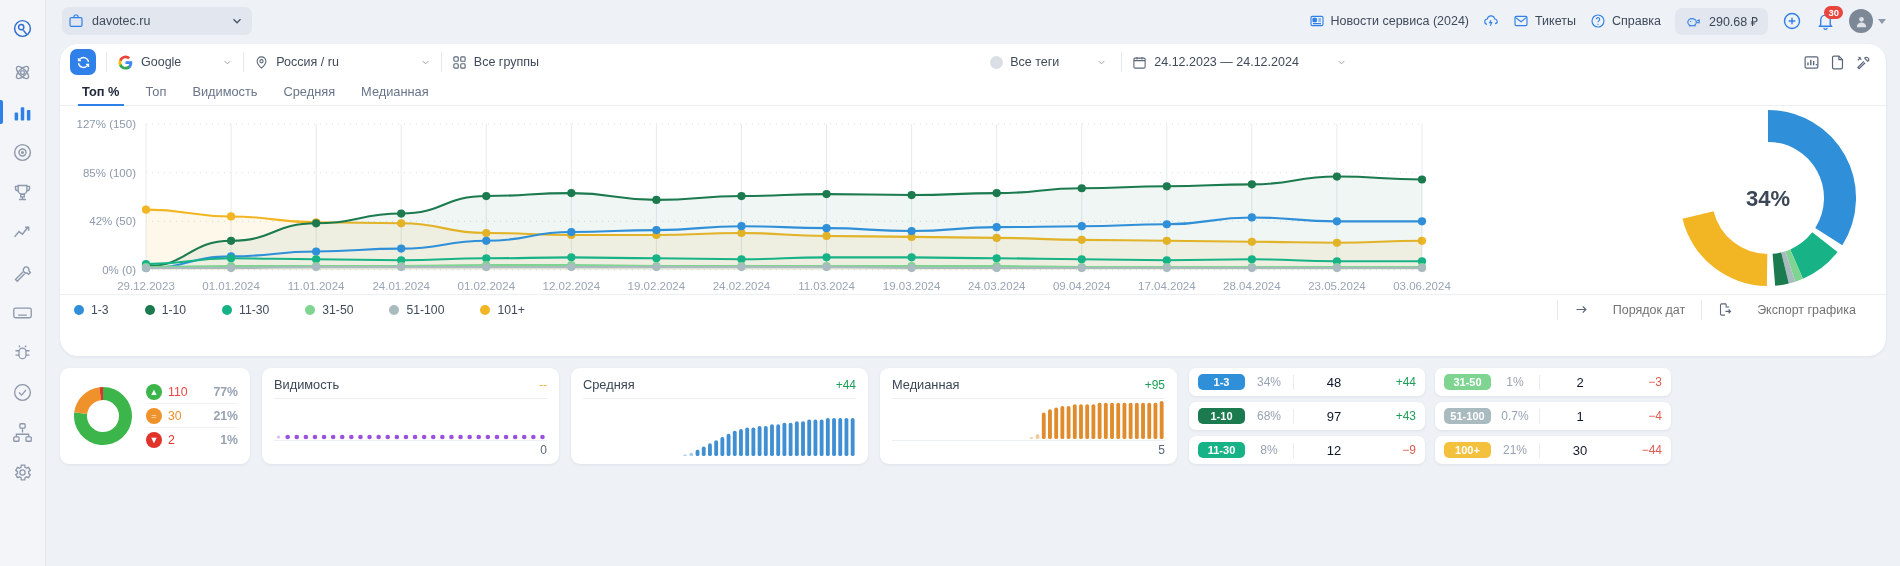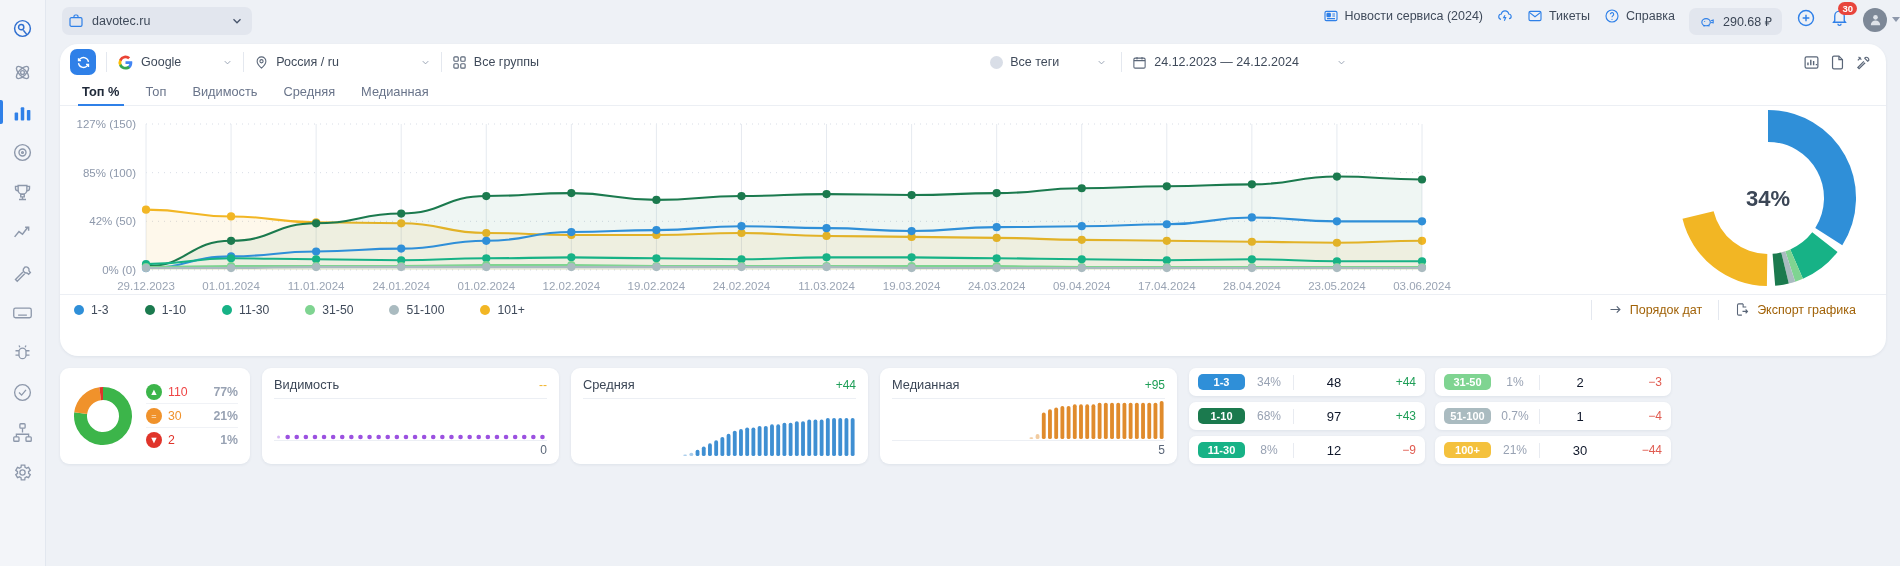--- a/index.html
+++ b/index.html
@@ -33,21 +33,21 @@
   #header {
     position: absolute; left: 46px; top: 0; width: 1854px; height: 42px;
     background: #eef1f6; display: flex; align-items: center;
   }
   #site-picker {
     display: flex; align-items: center; gap: 8px;
     background: #e2e6ee; border-radius: 7px; height: 28px;
     margin-left: 16px; padding: 0 8px 0 6px; cursor: pointer; min-width: 190px;
   }
   #site-picker .sitename { font-size: 12.5px; color: #3f4a5a; flex: 1; }
-  .hdr-right { margin-left: auto; display: flex; align-items: flex-start; gap: 14px; }
+  .hdr-right { margin-left: auto; display: flex; align-items: center; gap: 14px; padding-right: 14px; }
   .hdr-link { display: flex; align-items: center; gap: 6px; font-size: 12.5px; color: #3f4a5a; cursor: pointer; white-space: nowrap; }
   .hdr-link svg { width: 16px; height: 16px; color: #2f80e8; }
   #balance {
     display: flex; align-items: center; gap: 7px; background: #e2e6ee;
     height: 27px; border-radius: 7px; padding: 0 10px; font-size: 12.5px; cursor: pointer;
   }
   #bell-wrap { position: relative; cursor: pointer; }
   #bell-badge {
     position: absolute; top: -6px; right: -8px; background: #e8453c; color: #fff;
     font-size: 9.5px; border-radius: 8px; padding: 1px 4px; line-height: 1.2; font-weight: bold;
@@ -87,21 +87,21 @@
   #donut { position: absolute; right: 18px; top: 0px; width: 200px; height: 196px; }
 
   
   #legendrow {
     position: absolute; bottom: 0; left: 0; right: 0; height: 30px;
     display: flex; align-items: center; padding: 0 14px; border-top: 1px solid #eceff4;
   }
   .lgd { display: flex; align-items: center; gap: 7px; margin-right: 36px; font-size: 12.2px; color: #3f4a5a; cursor: pointer; }
   .lgd i { width: 10px; height: 10px; border-radius: 50%; display: block; }
   .lgdspacer { flex: 1; }
-  .lgdbtn { display: flex; align-items: center; gap: 7px; font-size: 12.5px; color: #a16207; cursor: pointer; padding: 0 16px; }
+  .lgdbtn { display: flex; align-items: center; gap: 24px; font-size: 12.5px; color: #737373; cursor: pointer; padding: 0 16px; }
   .lgdbtn svg { width: 15px; height: 15px; color: #5a6678; }
   .lgdsep { width: 1px; height: 20px; background: #e4e8ef; }
 
   
   #bottom { position: absolute; left: 60px; top: 368px; height: 96px; display: flex; gap: 12px; }
   .card { background: #fff; border-radius: 9px; box-shadow: 0 1px 3px rgba(40,60,90,.08); position: relative; }
   #card-dyn { width: 190px; display: flex; align-items: center; padding: 0 12px; gap: 12px; }
   #dyn-donut { width: 62px; height: 62px; flex: none; }
   #dyn-rows { flex: 1; }
   .dyn-row { display: flex; align-items: center; height: 24px; font-size: 12.3px; border-bottom: 1px solid #f0f2f6; }

